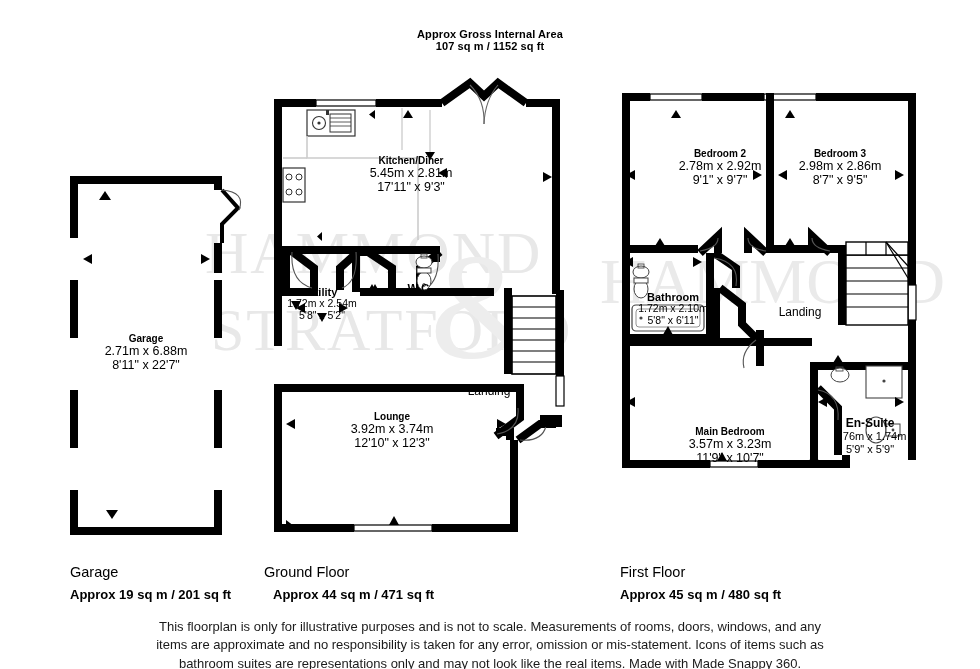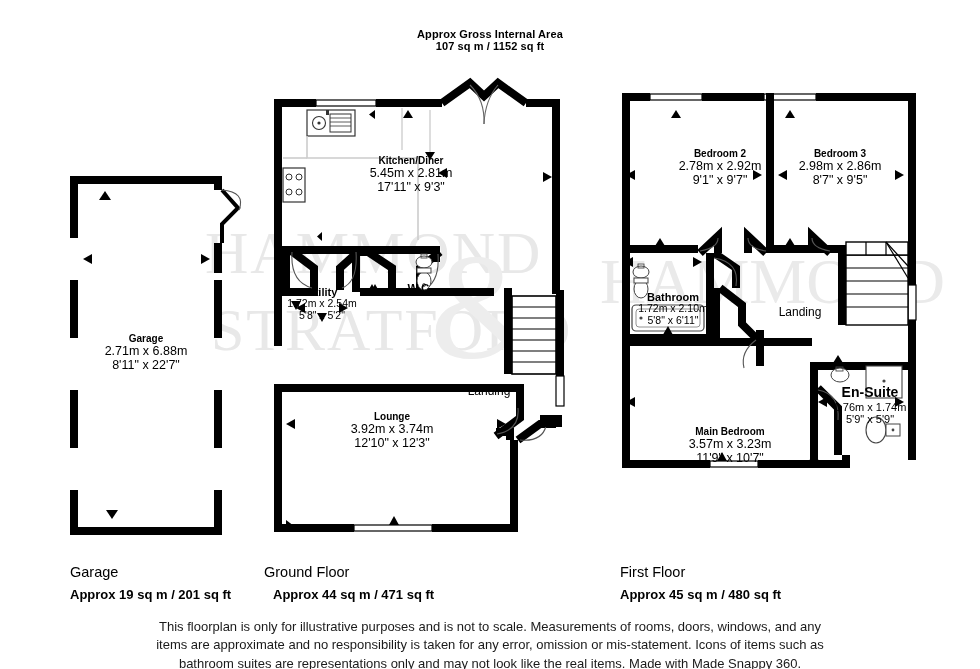--- a/index.html
+++ b/index.html
@@ -21,21 +21,21 @@
   
   .txt { position: absolute; text-align: center; line-height: 1.12; }
   .hdr-title {
     font-weight: bold; font-size: 11px; letter-spacing: .1px;
   }
   .room-name { font-weight: bold; font-size: 10px; }
   .room-dim  { font-size: 12.5px; font-weight: 400; }
   .room-dim2 { font-size: 12.5px; font-weight: 400; }
   .room-small .room-name { font-size: 11px; }
   .room-small .room-dim, .room-small .room-dim2 { font-size: 10.5px; }
-  .room-tiny .room-name { font-size: 14px; }
+  .room-tiny .room-name { font-size: 12px; margin-top: 32px; }
   .room-tiny .room-dim, .room-tiny .room-dim2 { font-size: 11px; }
   .plain-label { font-weight: bold; font-size: 11.5px; }
   .landing-label { font-size: 12px; font-weight: 400; margin-top: 25px; }
 
   .floor-title { position: absolute; font-size: 14.5px; font-weight: 400; }
   .floor-area  { position: absolute; font-size: 13px; font-weight: bold; }
 
   .disclaimer {
     position: absolute; left: 0; right: 0; top: 618px;
     text-align: center; font-size: 13px; line-height: 1.42;

